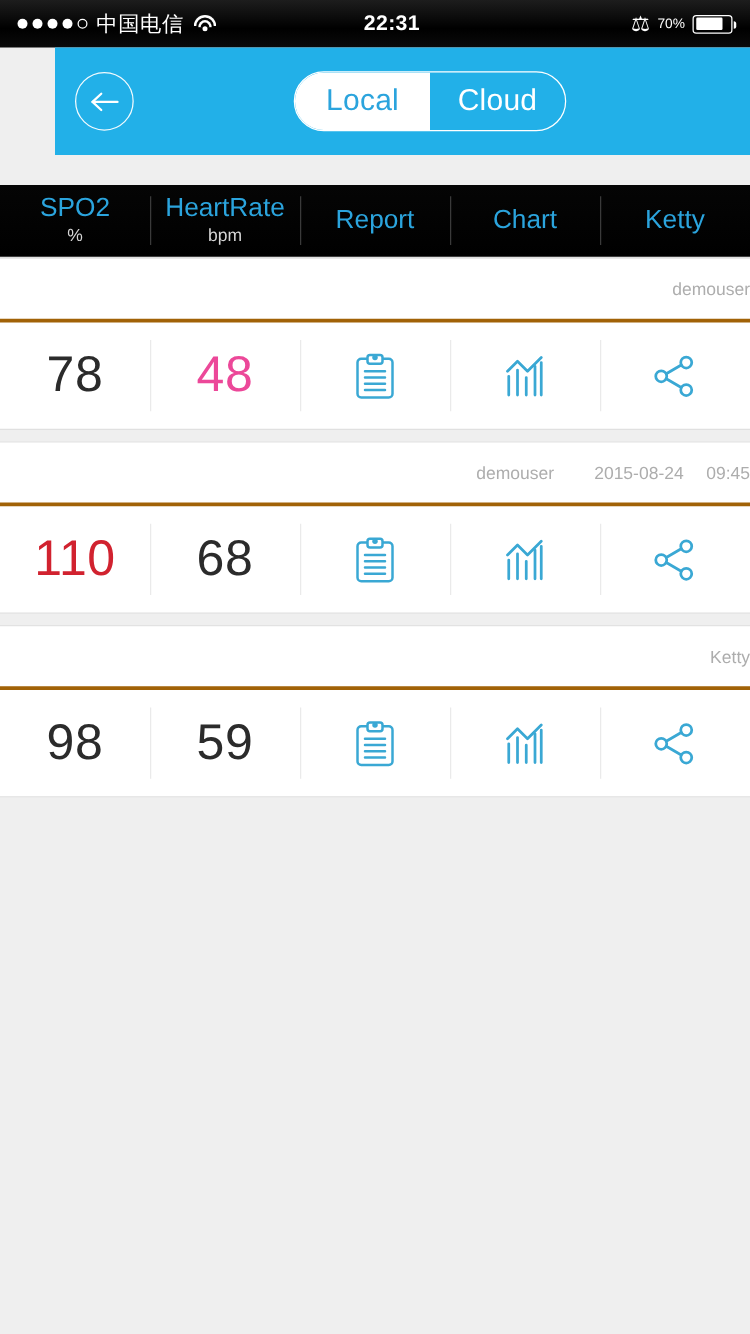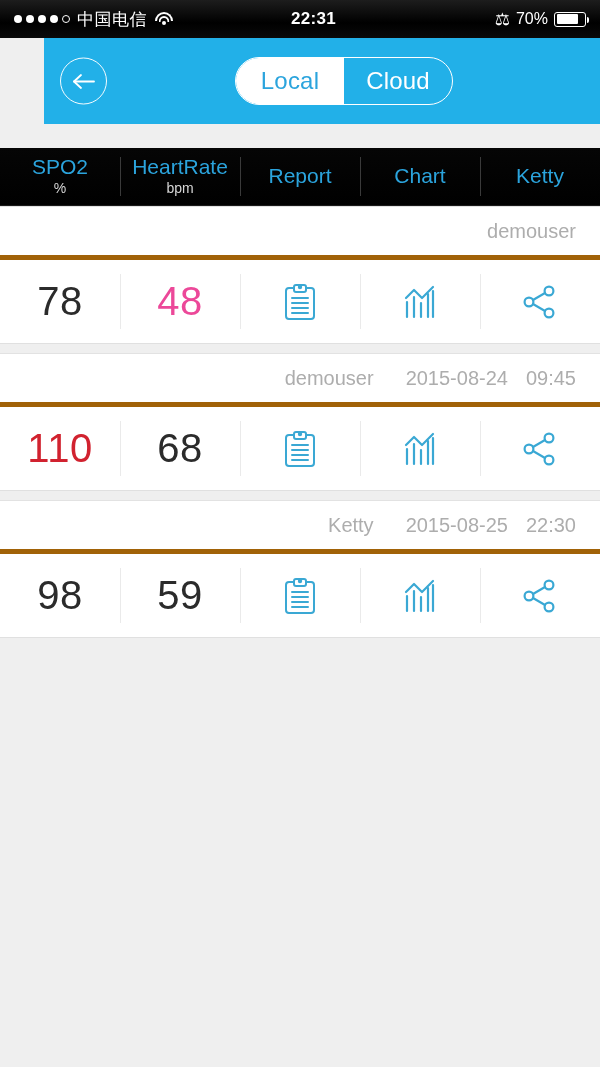--- a/index.html
+++ b/index.html
@@ -28,21 +28,21 @@
           border:2px solid #fff;border-bottom:none;border-radius:50% 50% 0 0/100% 100% 0 0;}
   .wifi i.a{width:18px;height:9px;top:0;}
   .wifi i.b{width:11px;height:6px;top:4px;}
   .wifi i.c{width:4px;height:3px;top:8px;background:#fff;border:none;border-radius:50%;height:4px;width:4px;top:9px;}
   .sb-time{
     position:absolute;left:0;right:0;text-align:center;
     font-size:17px;font-weight:bold;letter-spacing:.3px;margin-left:27px;
   }
   .sb-right{margin-left:auto;display:flex;align-items:center;gap:6px;}
   .bt{font-size:17px;line-height:1;}
-  .batt-pct{font-size:16px;}
+  .batt-pct{font-size:11px;}
   .batt{width:32px;height:15px;border:1.5px solid #fff;border-radius:3px;position:relative;}
   .batt:after{content:"";position:absolute;right:-4px;top:4px;width:2.5px;height:6px;background:#fff;border-radius:0 2px 2px 0;}
   .batt .fill{position:absolute;left:1.5px;top:1.5px;bottom:1.5px;width:70%;background:#fff;border-radius:1px;}
 
   
   .header{
     height:86px;width:100%;background:#22b0e8;
     display:flex;align-items:center;position:relative;margin-left:44px;
   }
   .backbtn{
@@ -80,27 +80,27 @@
     content:"";position:absolute;left:0;top:9px;bottom:9px;width:1px;background:#3a3a3a;
   }
   .ch .t{font-size:21px;color:#2ba4dd;line-height:1.05;}
   .ch .s{font-size:14px;color:#d6d6d6;line-height:1.3;margin-top:1px;}
 
   
   .list{width:100%;background:#efefef;}
   .group{background:#ffffff;margin-bottom:9px;border-top:1px solid #e2e2e2;border-bottom:1px solid #e0e0e0;}
   .meta{
     height:48px;display:flex;align-items:center;justify-content:flex-end;
-    padding-right:24px;gap:32px;
-    color:#adadad;font-size:20px;
+    gap:32px;
+    color:#adadad;font-size:14px;
   }
   .meta .date-time{display:flex;gap:18px;}
   .datarow{
     height:88px;display:flex;align-items:stretch;
-    border-top:5px solid #a16207;
+    border-top:3px solid #a16207;
   }
   .cell{
     flex:1;display:flex;align-items:center;justify-content:center;position:relative;
   }
   .cell + .cell:before{
     content:"";position:absolute;left:0;top:14px;bottom:14px;width:1px;background:#eaeaea;
   }
   .val{font-size:40px;color:#2b2b2b;letter-spacing:.5px;}
   .val.warn{color:#ec4899;}
   .val.alert{color:#d1222f;}
@@ -260,24 +260,20 @@
             <path d="M11 15 L23 8 M11 19 L23 26" stroke="#3aa8d4" stroke-width="2.2" stroke-linecap="round"></path>
           </svg>
         </span>
       </div>
     </div>
   </div>
 
   <div class="group">
     <div class="meta">
       <span>Ketty</span>
-      <span class="date-time">
-        <span>2015-08-25</span>
-        <span>22:30</span>
-      </span>
     </div>
     <div class="datarow">
       <div class="cell">
         <span class="val">98</span>
       </div>
       <div class="cell">
         <span class="val">59</span>
       </div>
       <div class="cell">
         <span class="iconbtn">

